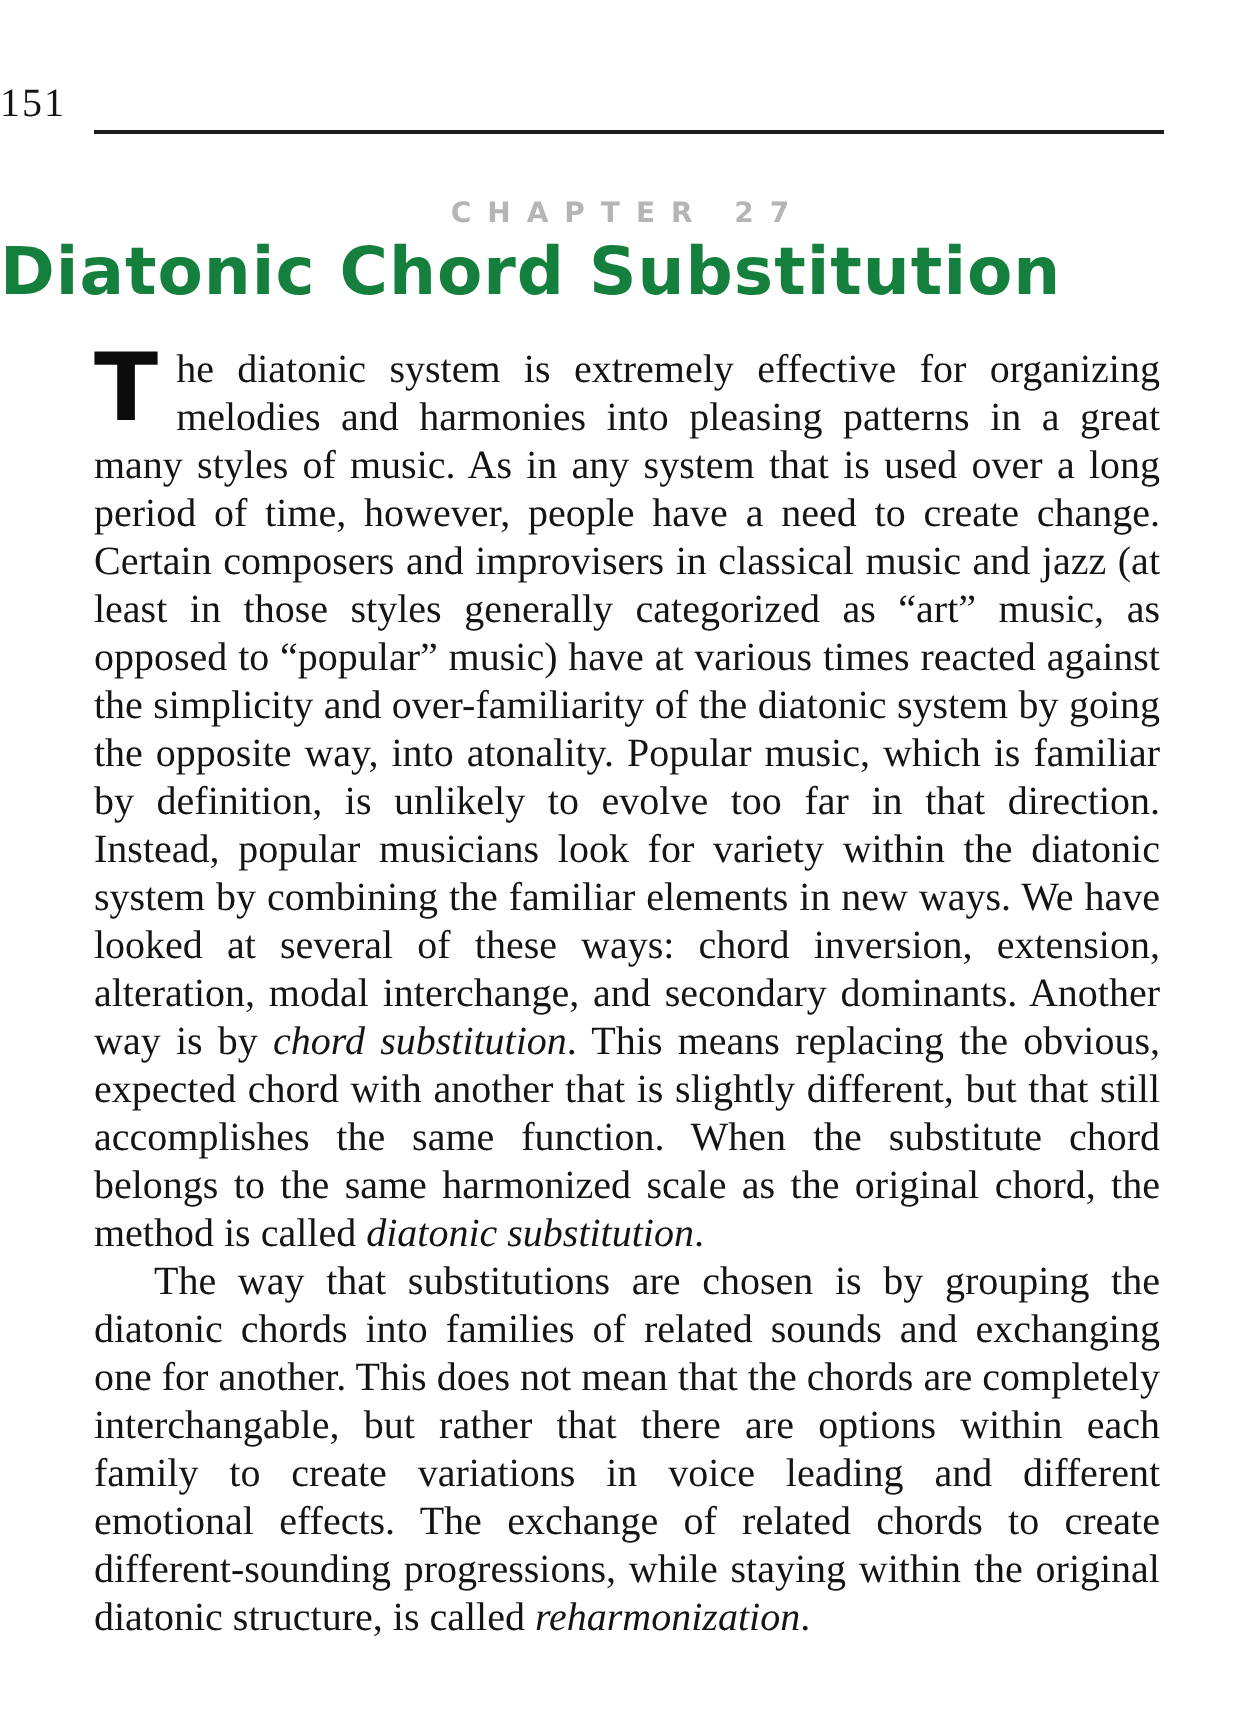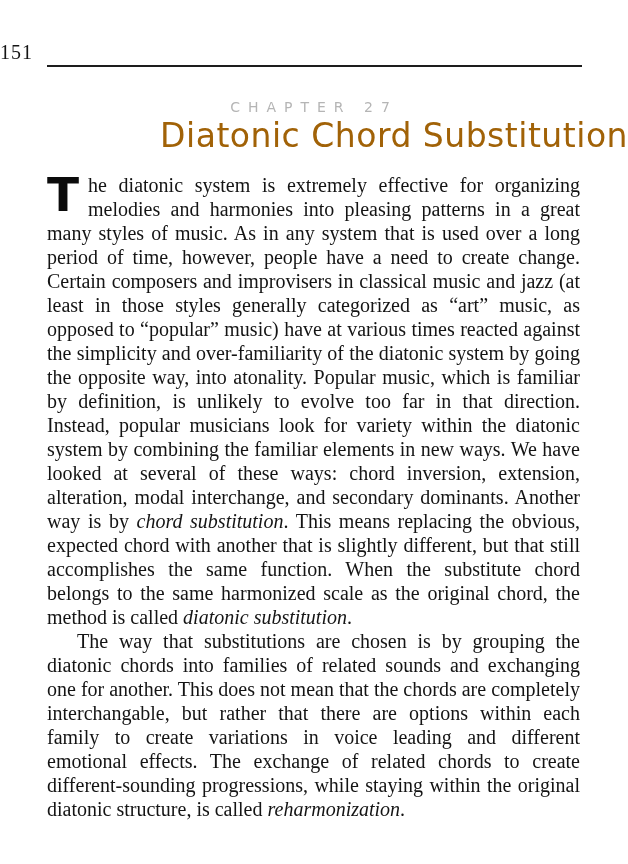--- a/index.html
+++ b/index.html
@@ -25,35 +25,35 @@
   }
   .rule {
     border: none;
     border-top: 2px solid var(--rule, #1d1d1d);
     margin: 3px 46px 0 47px;
   }
   .chapter-label {
     margin-top: 33px;
     text-align: center;
     font-family: "DejaVu Sans", "Liberation Sans", sans-serif;
-    font-weight: 400;
+    font-weight: 700;
     font-size: 14px;
     line-height: 14px;
     letter-spacing: 8px;
     color: var(--chapter, #b5b5b5);
   }
   .title {
     margin: 4px 0 0 0;
-    text-align: right;
+    text-align: left;
     font-family: "DejaVu Sans", "Liberation Sans", sans-serif;
-    font-weight: 400;
+    font-weight: 700;
     font-size: 33px;
     line-height: 36px;
     letter-spacing: 0.5px;
-    color: #a16207;
+    color: #15803d;
     white-space: nowrap;
   }
   .body-text {
     margin: 19px 48px 0 47px;
     font-size: 20px;
     line-height: 24px;
     text-align: justify;
   }
   .para {
     margin: 0;

